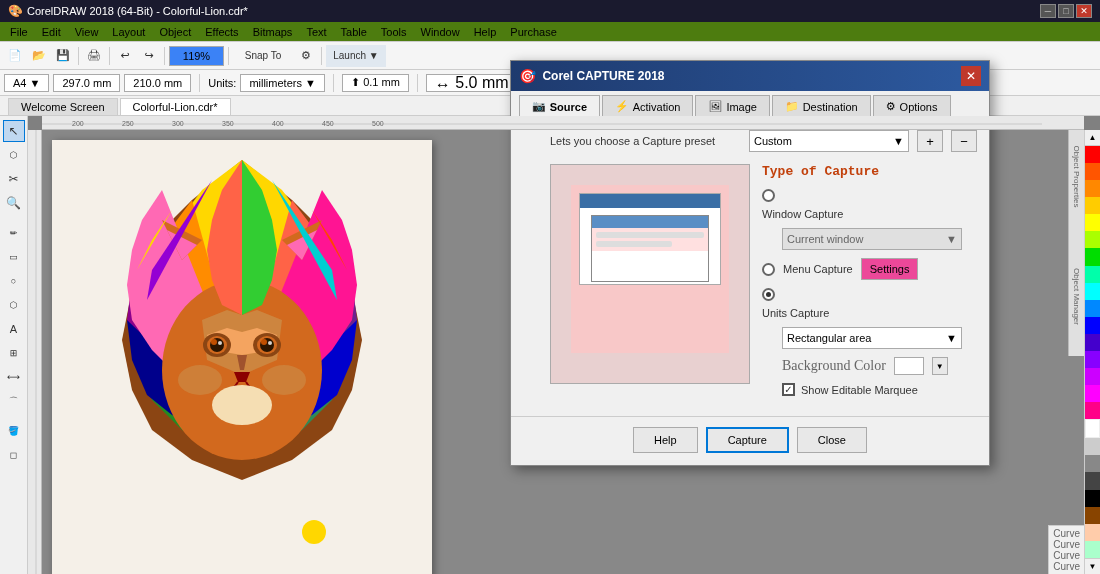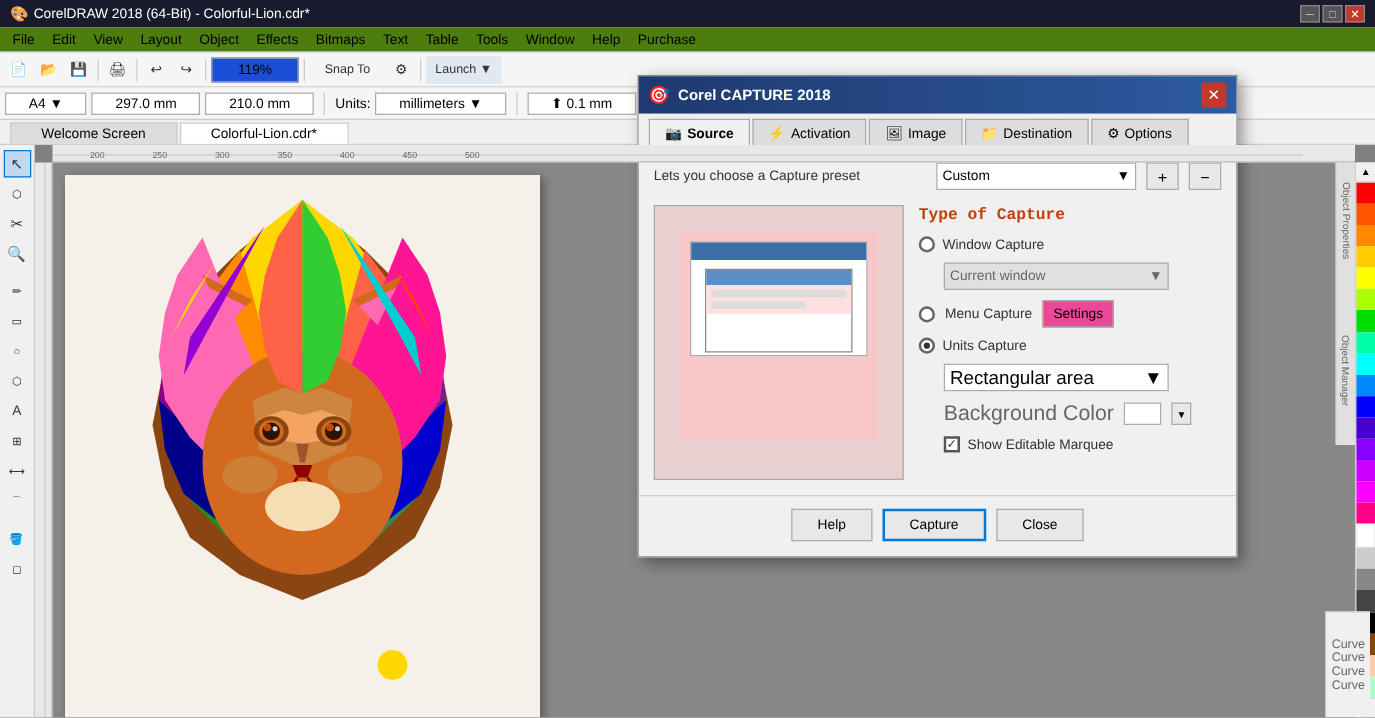--- a/index.html
+++ b/index.html
@@ -77,23 +77,23 @@
       width: 22px; height: 22px;
       background: transparent;
       border: 1px solid transparent;
       display: flex; align-items: center; justify-content: center;
       cursor: pointer;
       font-size: 11px;
       color: #333;
     }
     .toolbar-sep { width: 1px; height: 18px; background: #ccc; margin: 0 2px; }
     .zoom-box {
-      width: 70px; height: 20px;
-      border: 1px solid #aaa;
-      background: #1d4ed8;
+      width: 55px; height: 20px;
+      border: 1px solid #aaa;
+      background: #3b82f6;
       font-size: 11px;
       text-align: center;
       display: flex; align-items: center; justify-content: center;
     }
 
     
     .toolbar2 {
       background: #f5f5f5;
       height: 26px;
       display: flex;
@@ -101,35 +101,35 @@
       padding: 0 4px;
       border-bottom: 1px solid #ccc;
       gap: 4px;
       font-size: 11px;
     }
     .combo-box {
       height: 18px;
       border: 1px solid #aaa;
       background: #fff;
       font-size: 11px;
-      padding: 0 18px;
+      padding: 0 8px;
       display: flex; align-items: center; gap: 2px;
     }
 
     
     .tab-bar {
       background: #f0f0f0;
       height: 20px;
       display: flex;
       align-items: flex-end;
       padding: 0 8px;
       border-bottom: 1px solid #ccc;
     }
     .tab {
-      padding: 2px 24px;
+      padding: 2px 12px;
       border: 1px solid #ccc;
       border-bottom: none;
       background: #ddd;
       font-size: 11px;
       cursor: pointer;
       margin-right: 2px;
     }
     .tab.active { background: #fff; }
 
     
@@ -220,20 +220,21 @@
       margin-right: 2px;
     }
     .dialog-tab.active {
       background: #f0f0f0;
       font-weight: bold;
       border-bottom: 1px solid #f0f0f0;
       margin-bottom: -1px;
     }
     .dialog-body {
       padding: 12px;
+      margin-left: 27px;
     }
     .preset-row {
       display: flex;
       align-items: center;
       gap: 8px;
       margin-bottom: 12px;
     }
     .preset-label {
       font-size: 11px;
       color: #333;
@@ -281,23 +282,24 @@
     .section-title {
       font-size: 13px;
       font-weight: bold;
       margin-bottom: 10px;
       color: #c2410c;
       font-family: Liberation Mono, monospace;
     }
 
     .radio-row {
       display: flex;
-      align-items: flex-end;
+      align-items: flex-start;
       margin-bottom: 8px;
       gap: 6px;
+      flex-direction: column;
     }
     .radio-input {
       width: 13px; height: 13px;
       border-radius: 50%;
       border: 2px solid #666;
       background: #fff;
       display: flex; align-items: center; justify-content: center;
       cursor: pointer;
     }
     .radio-input.checked::after {
@@ -339,35 +341,35 @@
       align-items: center;
       gap: 8px;
       margin-bottom: 8px;
     }
 
     .area-combo {
       width: 180px;
       height: 22px;
       border: 1px solid #aaa;
       background: #fff;
-      font-size: 15px;
+      font-size: 11px;
       padding: 0 4px;
       margin-left: 20px;
       margin-bottom: 8px;
       display: flex; align-items: center; justify-content: space-between;
     }
 
     .bg-color-row {
       display: flex;
       align-items: center;
       gap: 8px;
       margin-left: 20px;
       margin-bottom: 8px;
     }
-    .bg-color-label { font-size: 17px; color: #666; }
+    .bg-color-label { font-size: 14px; color: #666; font-family: Liberation Serif, serif; }
     .color-swatch {
       width: 30px; height: 18px;
       border: 1px solid #aaa;
       background: #fff;
     }
     .color-drop-btn {
       width: 16px; height: 18px;
       border: 1px solid #aaa;
       background: #e8e8e8;
       display: flex; align-items: center; justify-content: center;
@@ -638,21 +640,21 @@
         <div style="height:16px;background:#f0f0f0;border-top:1px solid #ccc;display:flex;align-items:center;justify-content:center;font-size:8px;cursor:pointer;">▼</div>
       </div>
 
       <div style="position:absolute;top:0;right:16px;width:16px;height:120px;background:#e0e0e0;border-left:1px solid #bbb;display:flex;align-items:center;justify-content:center;">
         <span style="font-size:8px;transform:rotate(90deg);white-space:nowrap;color:#666;">Object Properties</span>
       </div>
       <div style="position:absolute;top:120px;right:16px;width:16px;height:120px;background:#e0e0e0;border-left:1px solid #bbb;display:flex;align-items:center;justify-content:center;">
         <span style="font-size:8px;transform:rotate(90deg);white-space:nowrap;color:#666;">Object Manager</span>
       </div>
 
-      <div style="position:absolute;bottom:0;right:4px;background:#f0f0f0;border-top:1px solid #ccc;border-left:1px solid #ccc;padding:20px 4px;font-size:10px;color:#666;">
+      <div style="position:absolute;bottom:0;right:16px;background:#f0f0f0;border-top:1px solid #ccc;border-left:1px solid #ccc;padding:2px 4px;font-size:10px;color:#666;">
         <div>Curve</div>
         <div>Curve</div>
         <div>Curve</div>
         <div>Curve</div>
       </div>
     </div>
 
   </div>
 
   <div class="dialog">

